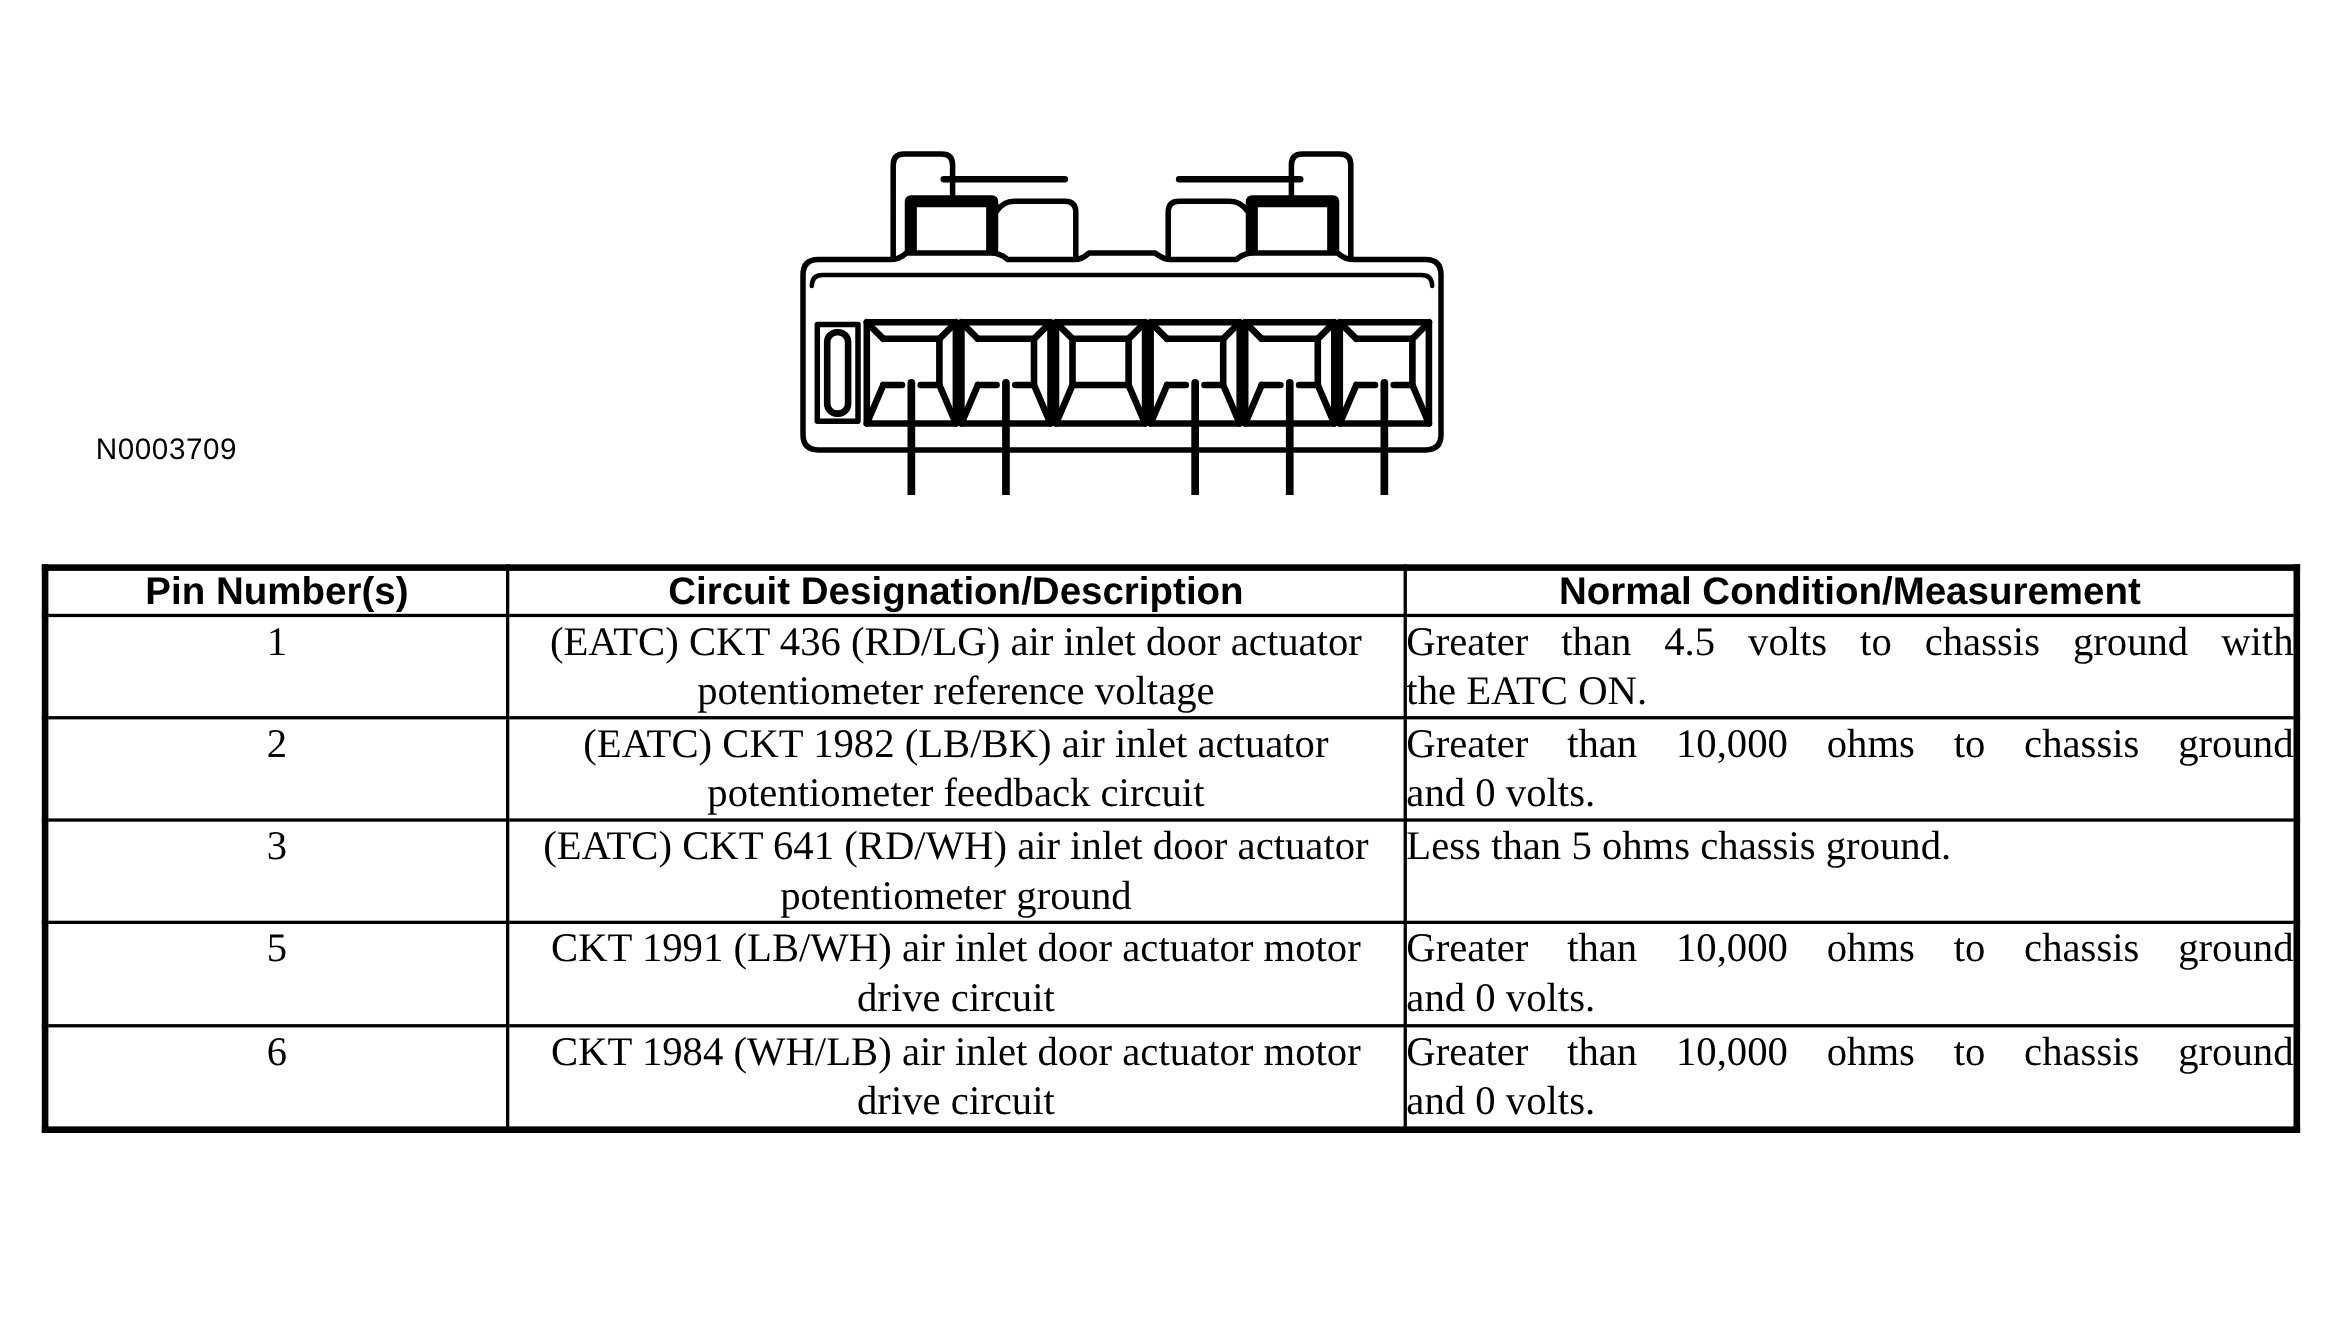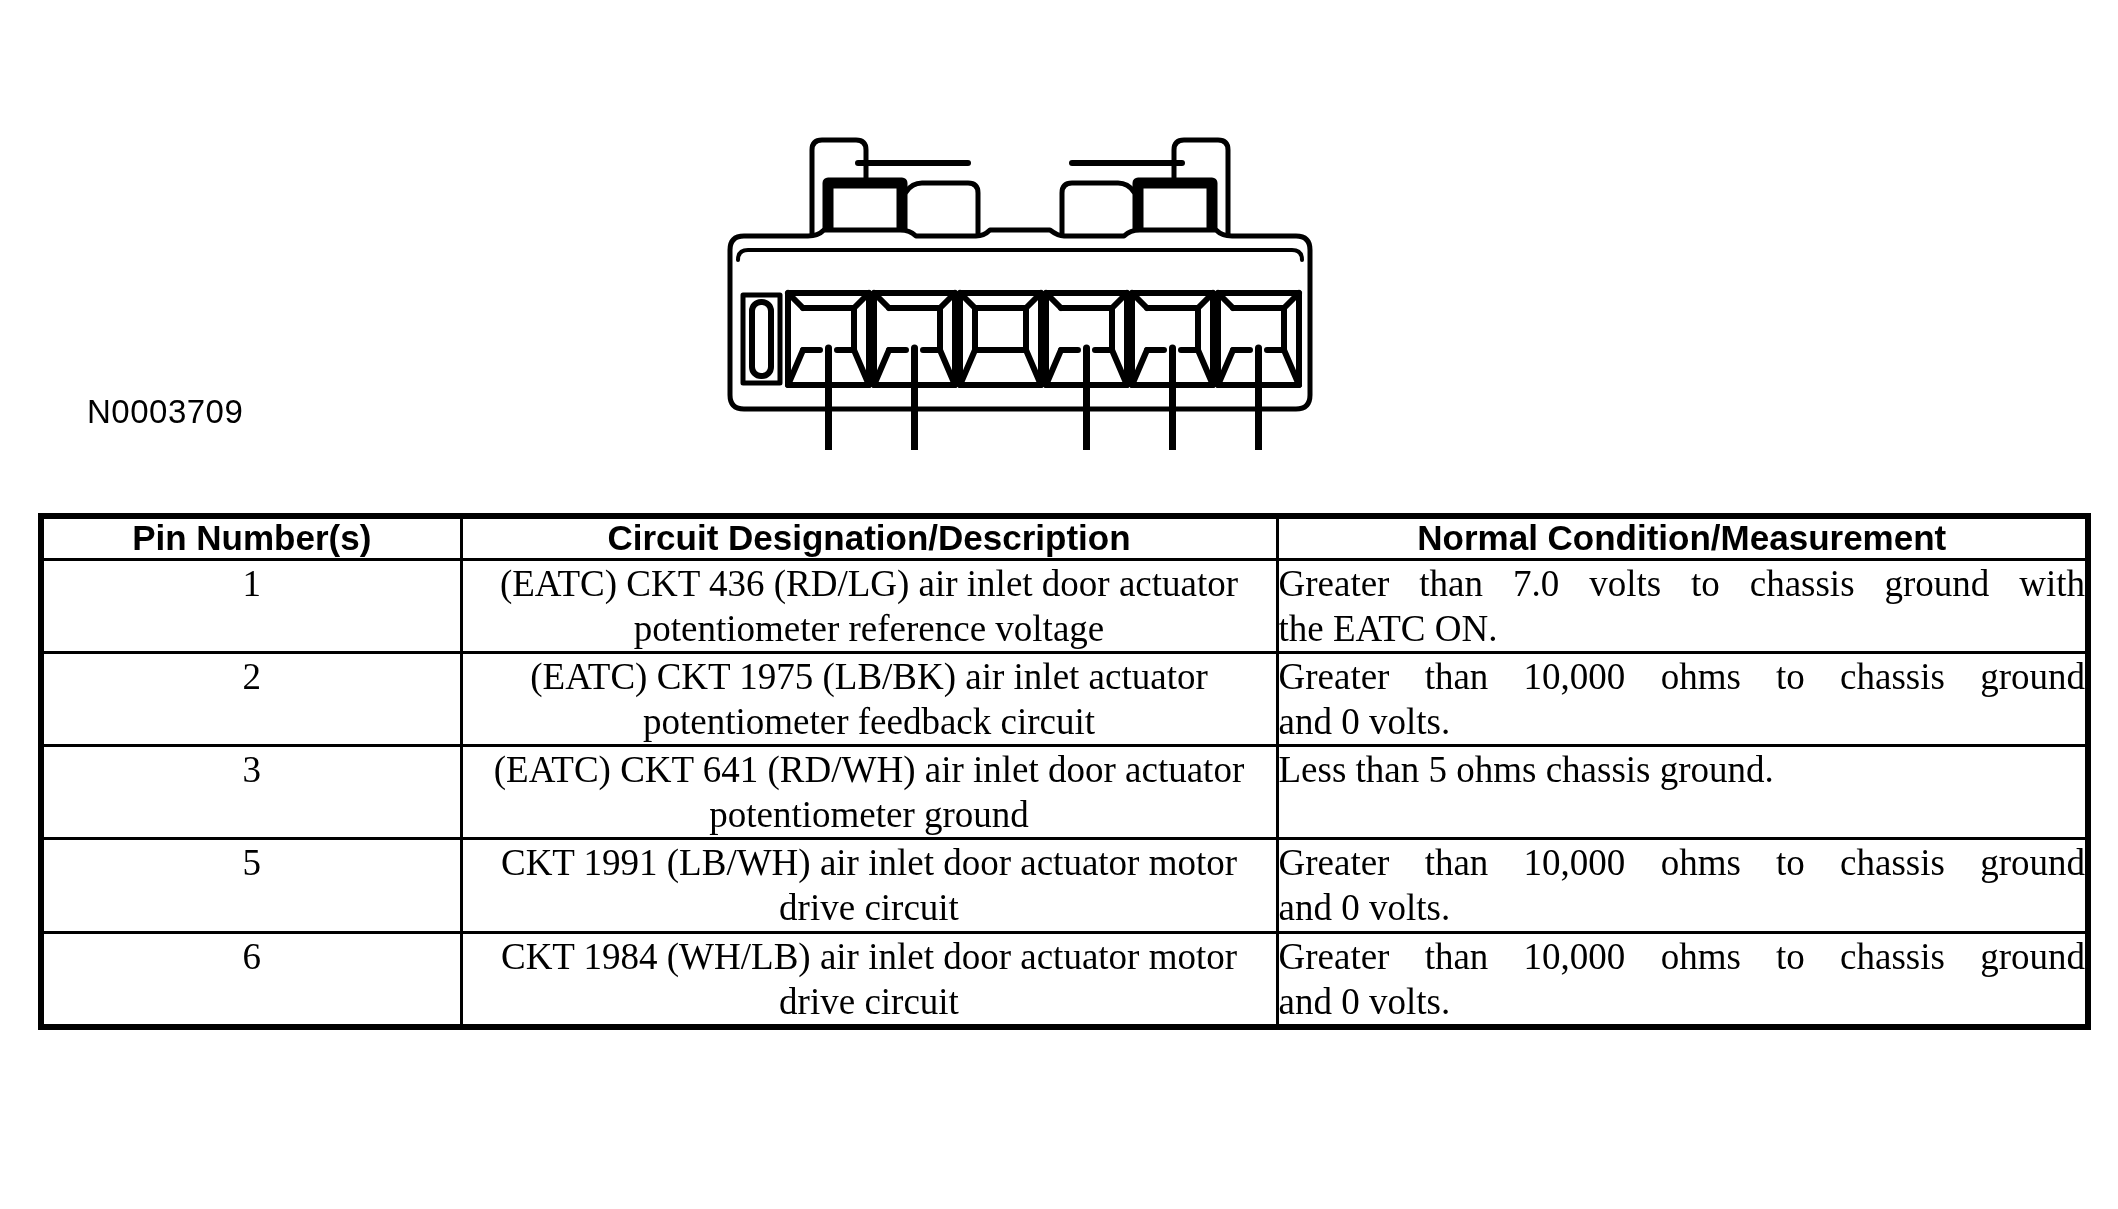--- a/index.html
+++ b/index.html
@@ -25,21 +25,21 @@
     height: 400px;
   }
   #connector-figure svg { display: block; }
 
   
   #figure-id {
     position: absolute;
     left: 87px;
     top: 393px;
     font-family: "Liberation Sans", "DejaVu Sans", sans-serif;
-    font-size: 33px;
+    font-size: 27px;
     letter-spacing: 0.5px;
     white-space: nowrap;
   }
 
   
   #pin-table-wrap {
     position: absolute;
     left: 38px;
     top: 513px;
     width: 1969px;
@@ -254,27 +254,27 @@
         <th>Pin Number(s)</th>
         <th>Circuit Designation/Description</th>
         <th>Normal Condition/Measurement</th>
       </tr>
     </thead>
     <tbody>
       <tr>
         <td class="pin-cell">1</td>
         <td class="desc-cell">(EATC) CKT 436 (RD/LG) air inlet door actuator potentiometer reference voltage</td>
         <td class="meas-cell">
-          <span class="line j">Greater than 7.0 volts to chassis ground with</span>
+          <span class="line j">Greater than 4.5 volts to chassis ground with</span>
           <span class="line">the EATC ON.</span>
         </td>
       </tr>
       <tr>
         <td class="pin-cell">2</td>
-        <td class="desc-cell">(EATC) CKT 1975 (LB/BK) air inlet actuator potentiometer feedback circuit</td>
+        <td class="desc-cell">(EATC) CKT 1982 (LB/BK) air inlet actuator potentiometer feedback circuit</td>
         <td class="meas-cell">
           <span class="line j">Greater than 10,000 ohms to chassis ground</span>
           <span class="line">and 0 volts.</span>
         </td>
       </tr>
       <tr>
         <td class="pin-cell">3</td>
         <td class="desc-cell">(EATC) CKT 641 (RD/WH) air inlet door actuator potentiometer ground</td>
         <td class="meas-cell">
           <span class="line">Less than 5 ohms chassis ground.</span>

